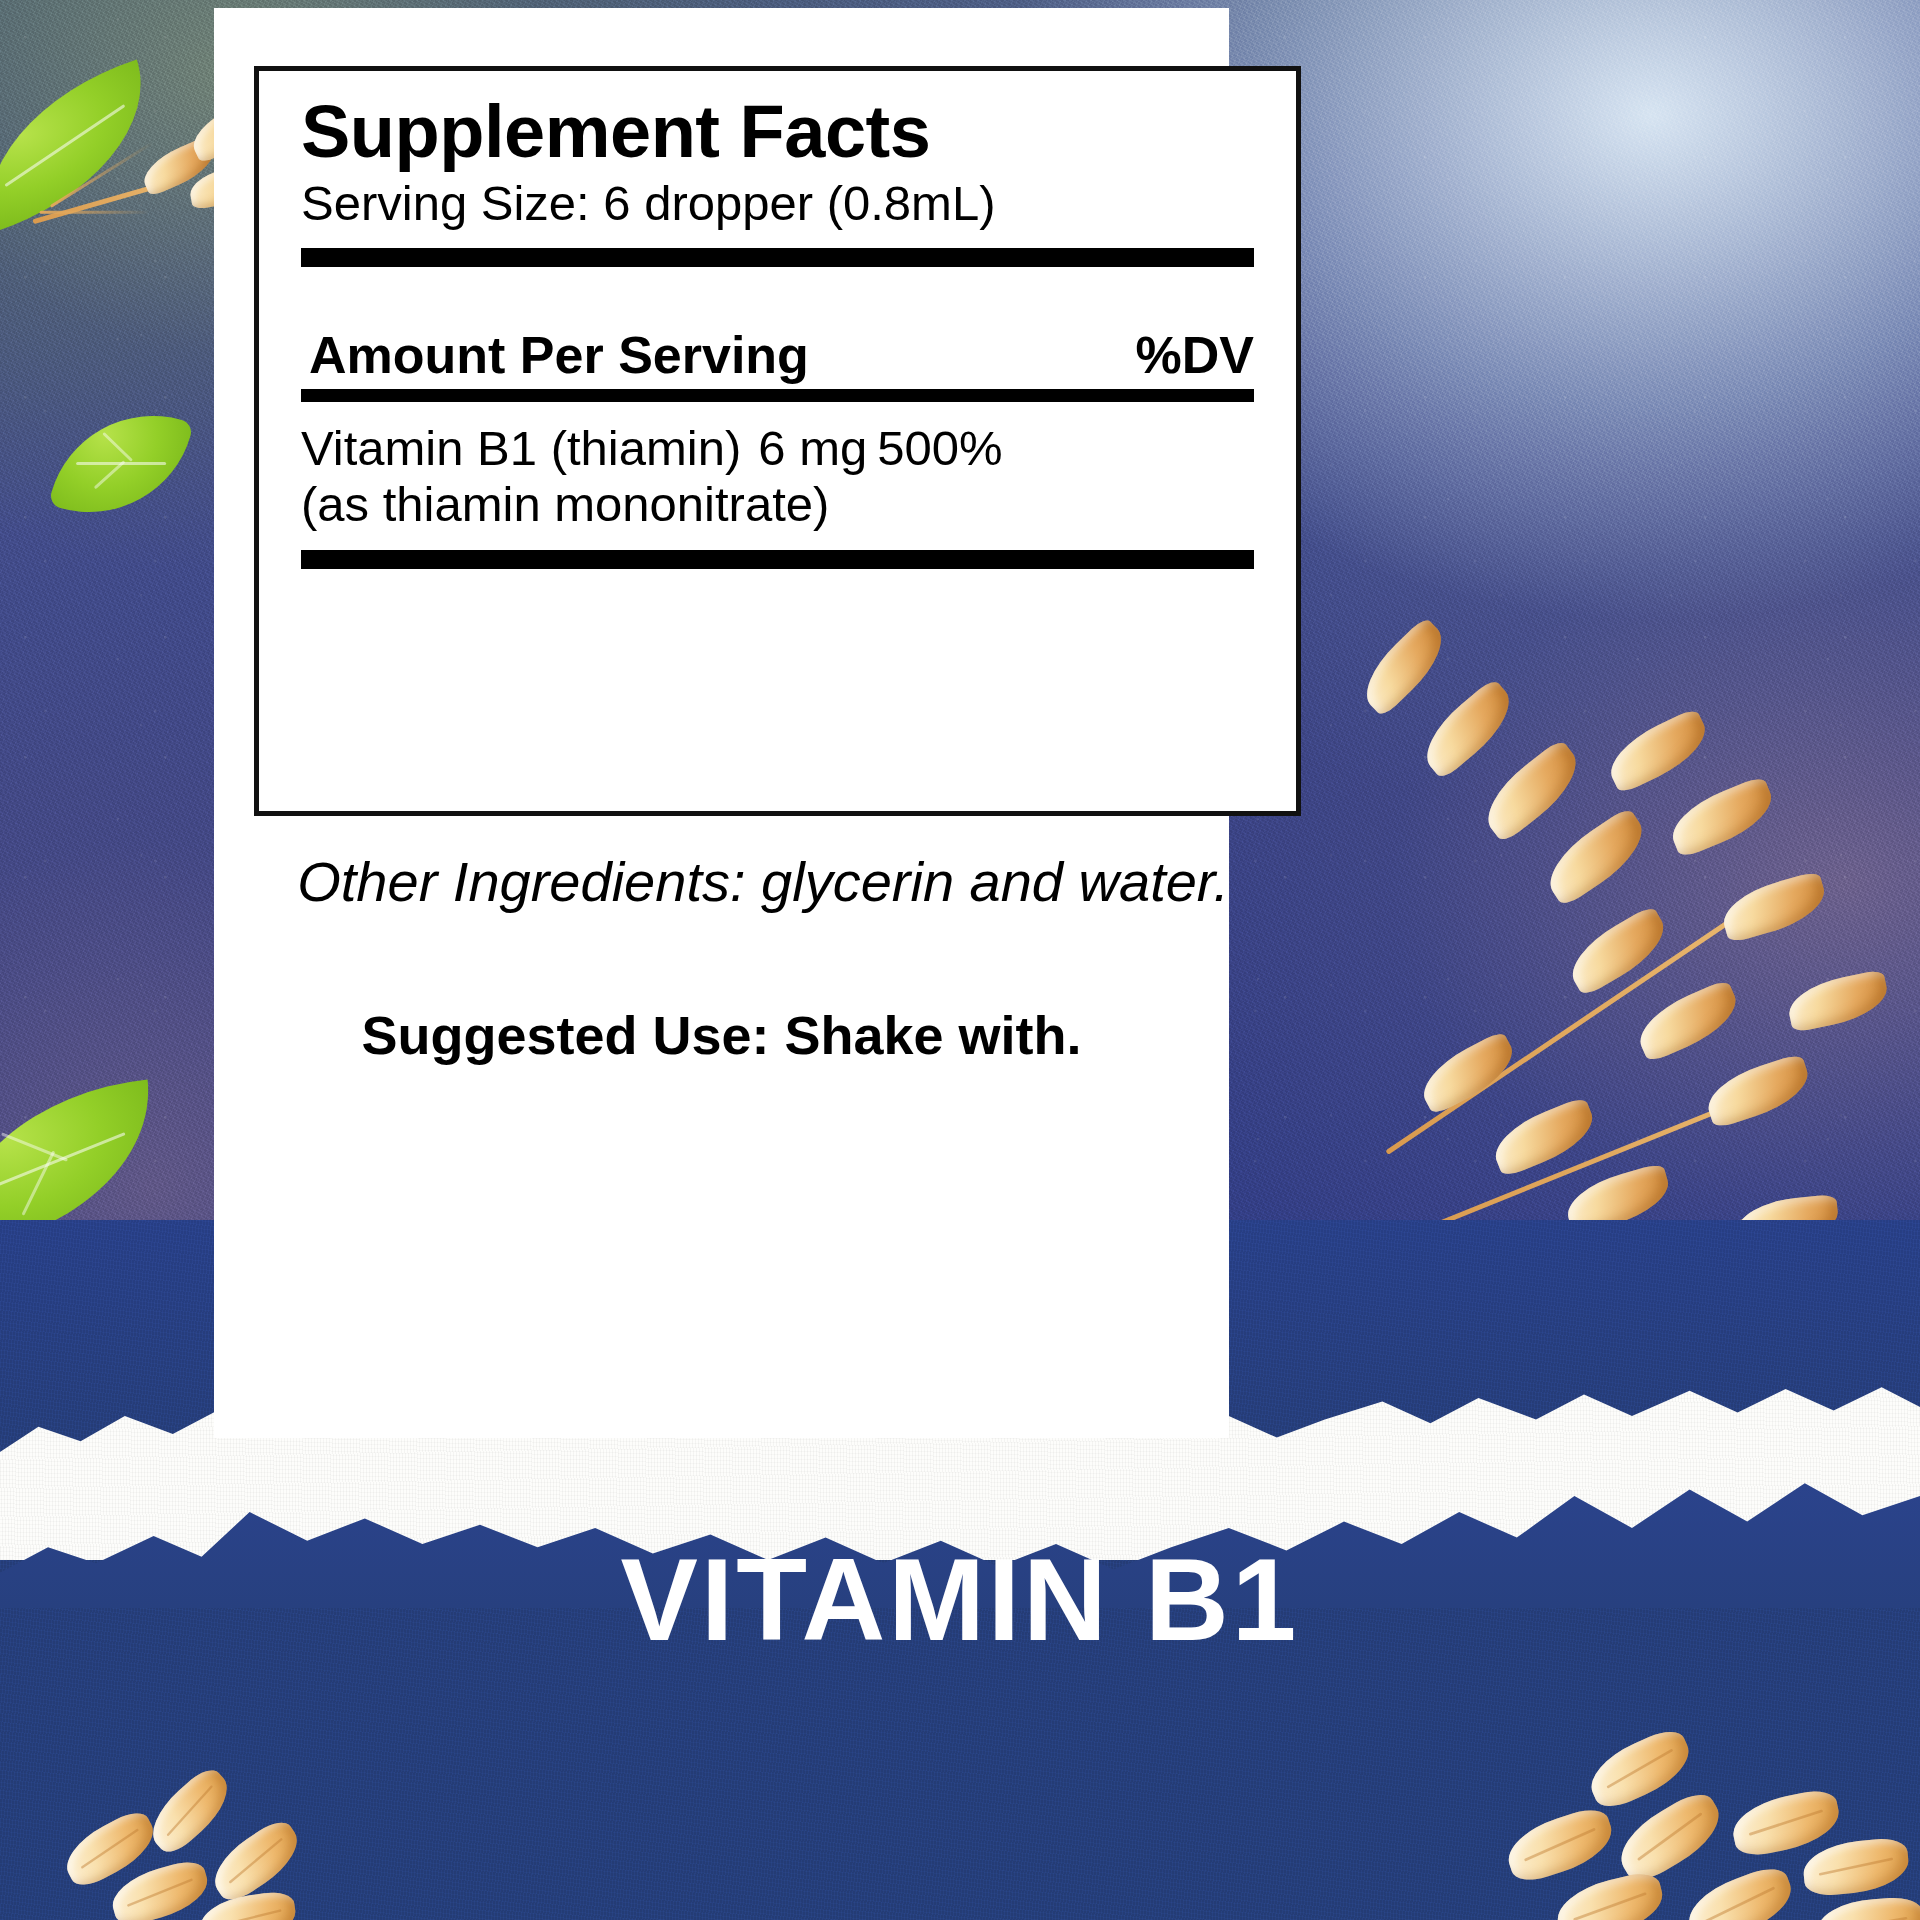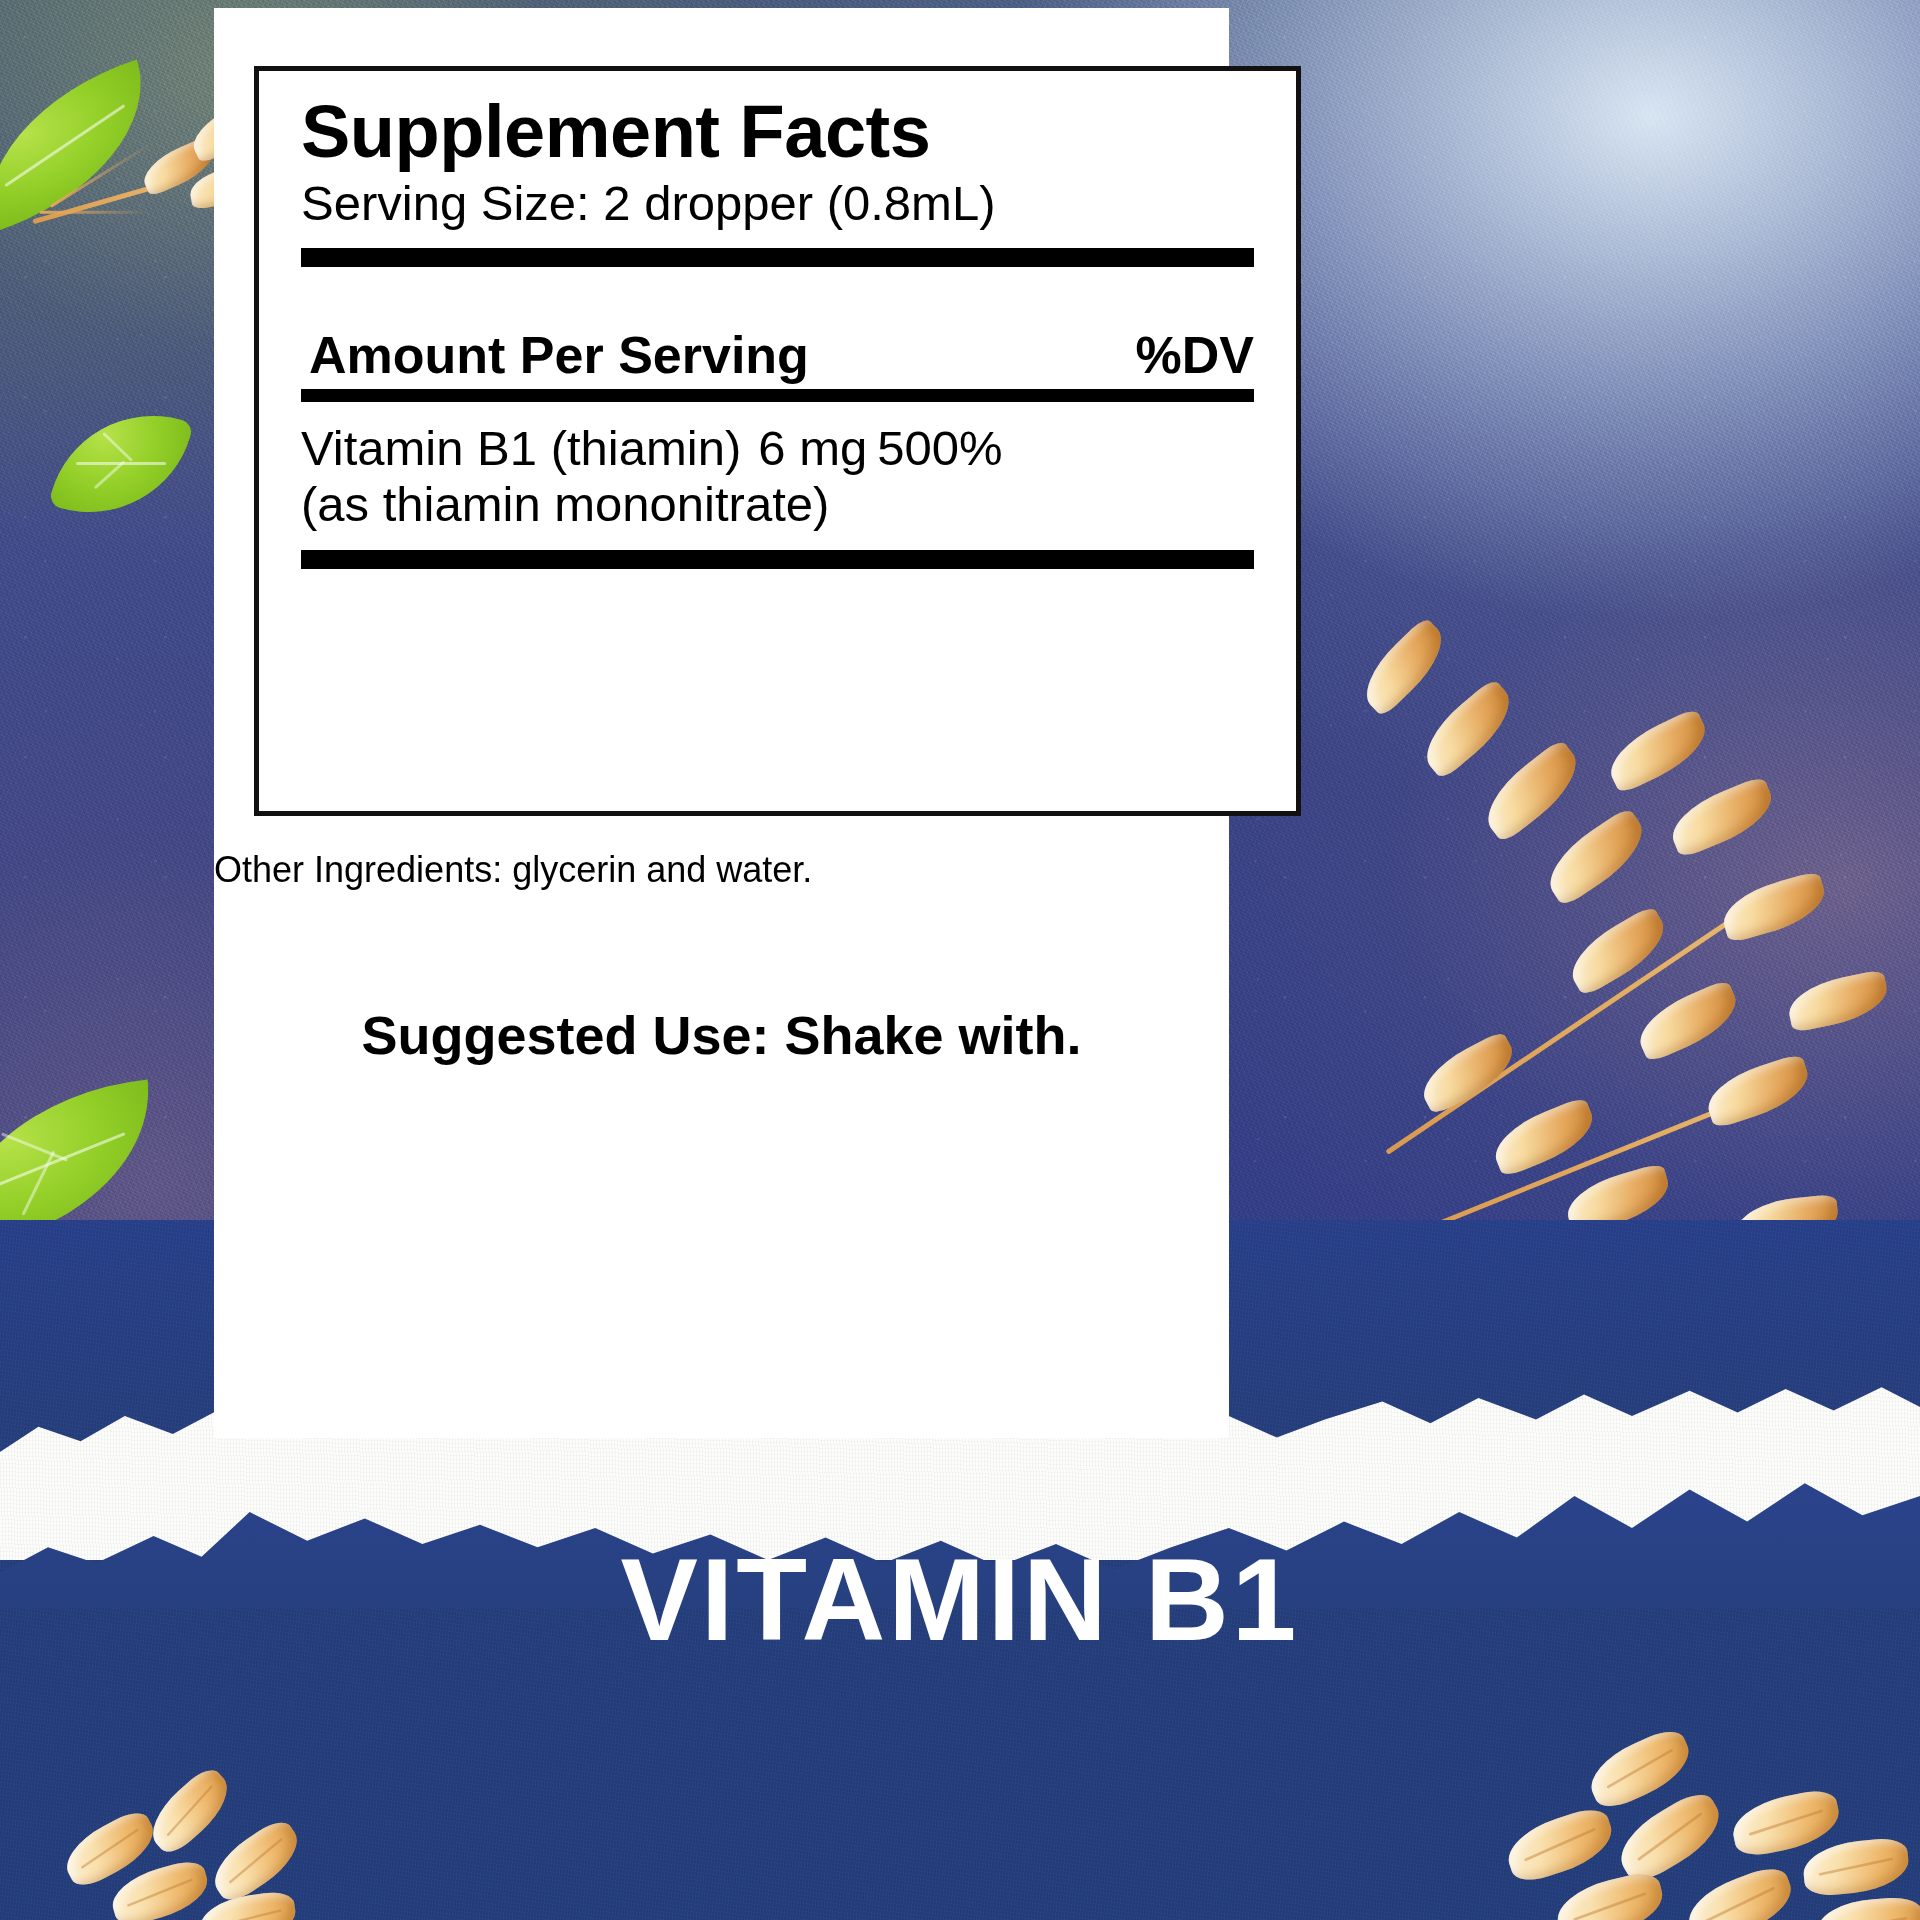--- a/index.html
+++ b/index.html
@@ -129,22 +129,22 @@
   .sf-nutrient-name { }
   .sf-nutrient-amt { margin-left:17px; }
   .sf-nutrient-dv  { margin-left:10px; }
   .sf-nutrient-sub { font-size:49px; color:#000; line-height:1.18; }
 
   .sf-bottom-rule { height:19px; background:#000; margin-top:16px; }
 
   
   .other-ing {
     position:absolute; left:0; right:0; top:840px;
-    text-align:left;
-    font-size:36px; color:#000; line-height:1.2;
+    text-align:right;
+    font-size:56px; color:#000; line-height:1.2;font-style:italic;
   }
   .suggested {
     position:absolute; left:0; right:0; top:990px;
     text-align:center;
     font-size:54px; font-weight:700; color:#000; line-height:1.40;
   }
 
   
   .headline {
     position:absolute; left:0; right:0; top:1540px;
@@ -292,21 +292,21 @@
   </div>
   <div class="torn-bottom-cover"></div>
 
   <div class="label-card">
 
     <div class="sf-box">
       <div class="sf-inner">
 
         <div class="sf-title">Supplement Facts</div>
 
-        <div class="sf-line">Serving Size: 2 dropper (0.8mL)</div>
+        <div class="sf-line">Serving Size: 6 dropper (0.8mL)</div>
 
 
         <div class="rule-thick"></div>
 
         <div class="sf-gap"></div>
 
         <div class="sf-head-row">
           <span>Amount Per Serving</span>
           <span>%DV</span>
         </div>

